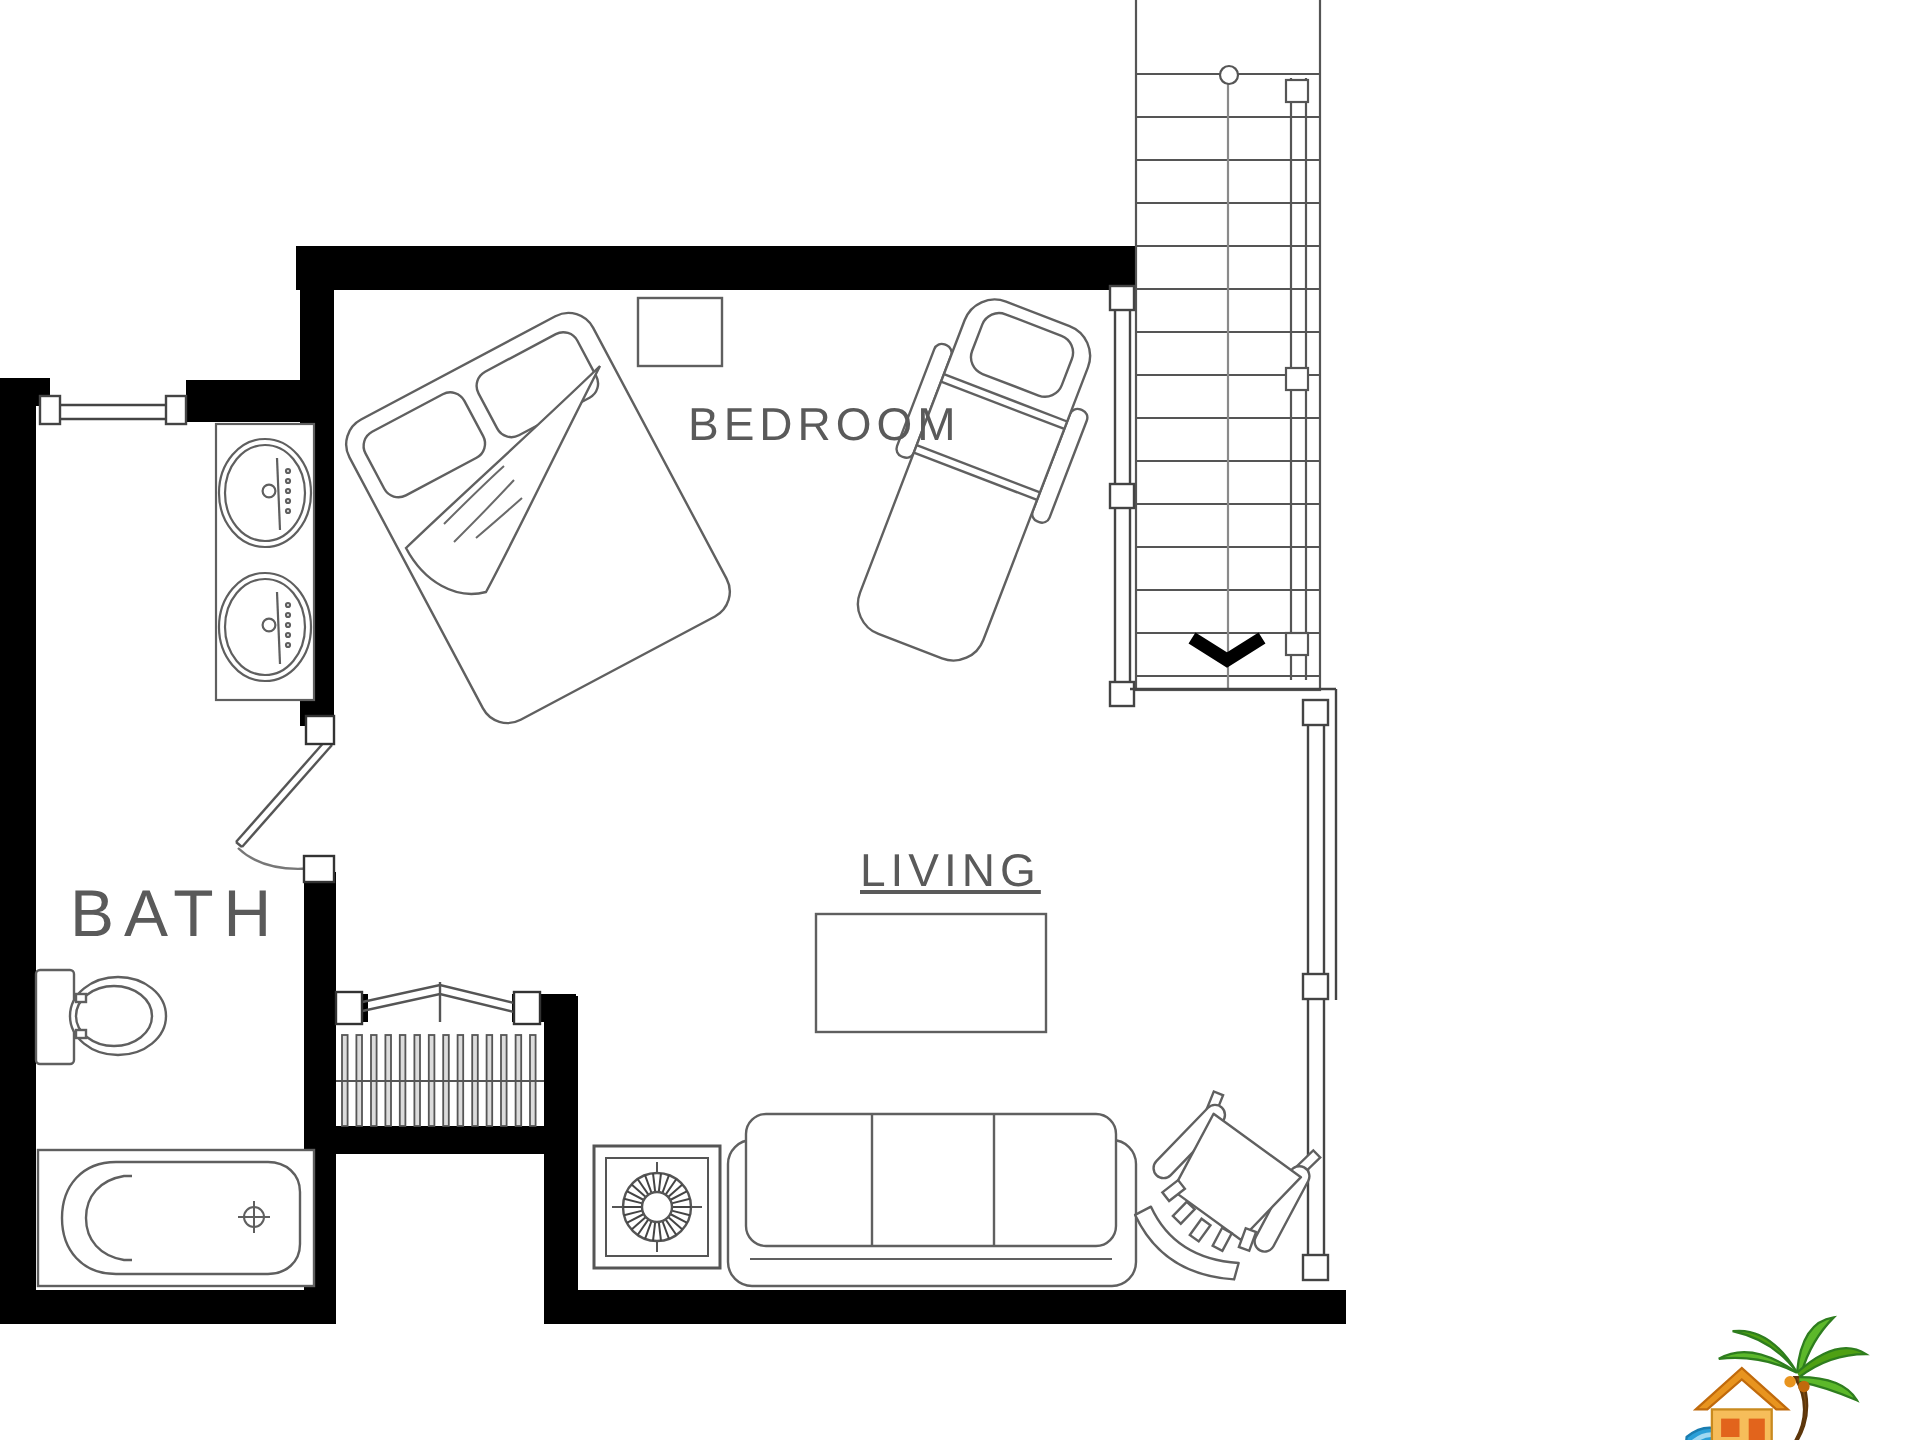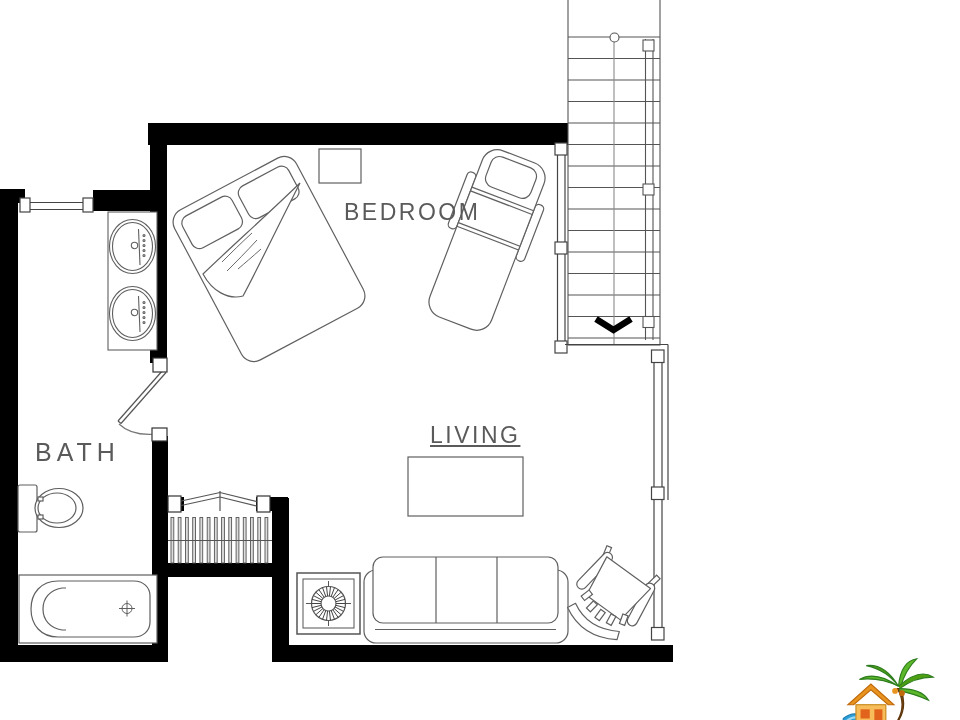--- a/index.html
+++ b/index.html
@@ -3,21 +3,21 @@
 <meta charset="utf-8">
 <style>
   html,body{margin:0;padding:0;background:#fff;}
   #plan{position:relative;width:960px;height:720px;background:#fff;overflow:hidden;
         font-family:"Liberation Sans",sans-serif;}
   #plan svg{position:absolute;left:0;top:0;}
   .room-label{position:absolute;color:var(--text,#5a5a5a);font-weight:300;
               white-space:nowrap;user-select:none;}
   #bedroom-label{left:344px;top:199px;font-size:23px;letter-spacing:2.5px;}
   #living-label{left:430px;top:422px;font-size:23px;letter-spacing:2.5px;text-decoration:underline;}
-  #bath-label{left:35px;top:438px;font-size:25px;letter-spacing:5px;}
+  #bath-label{left:35px;top:438px;font-size:33px;letter-spacing:5px;}
 </style>
 </head>
 <body>
 
 <div id="plan" style="--text: #5a5a5a;">
 <svg width="960" height="720" viewBox="0 0 960 720">
 
   <g fill="#000">
     <rect x="0" y="189" width="18" height="473"></rect>
     <rect x="0" y="189" width="25" height="14"></rect>

